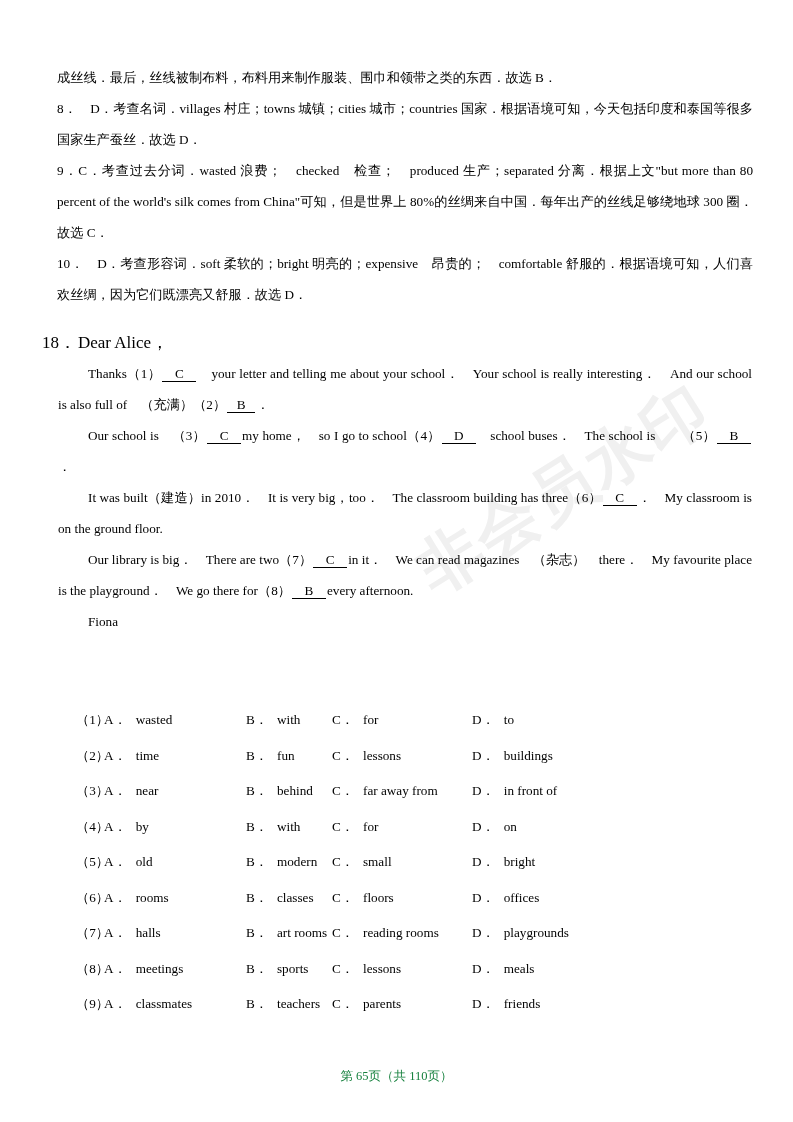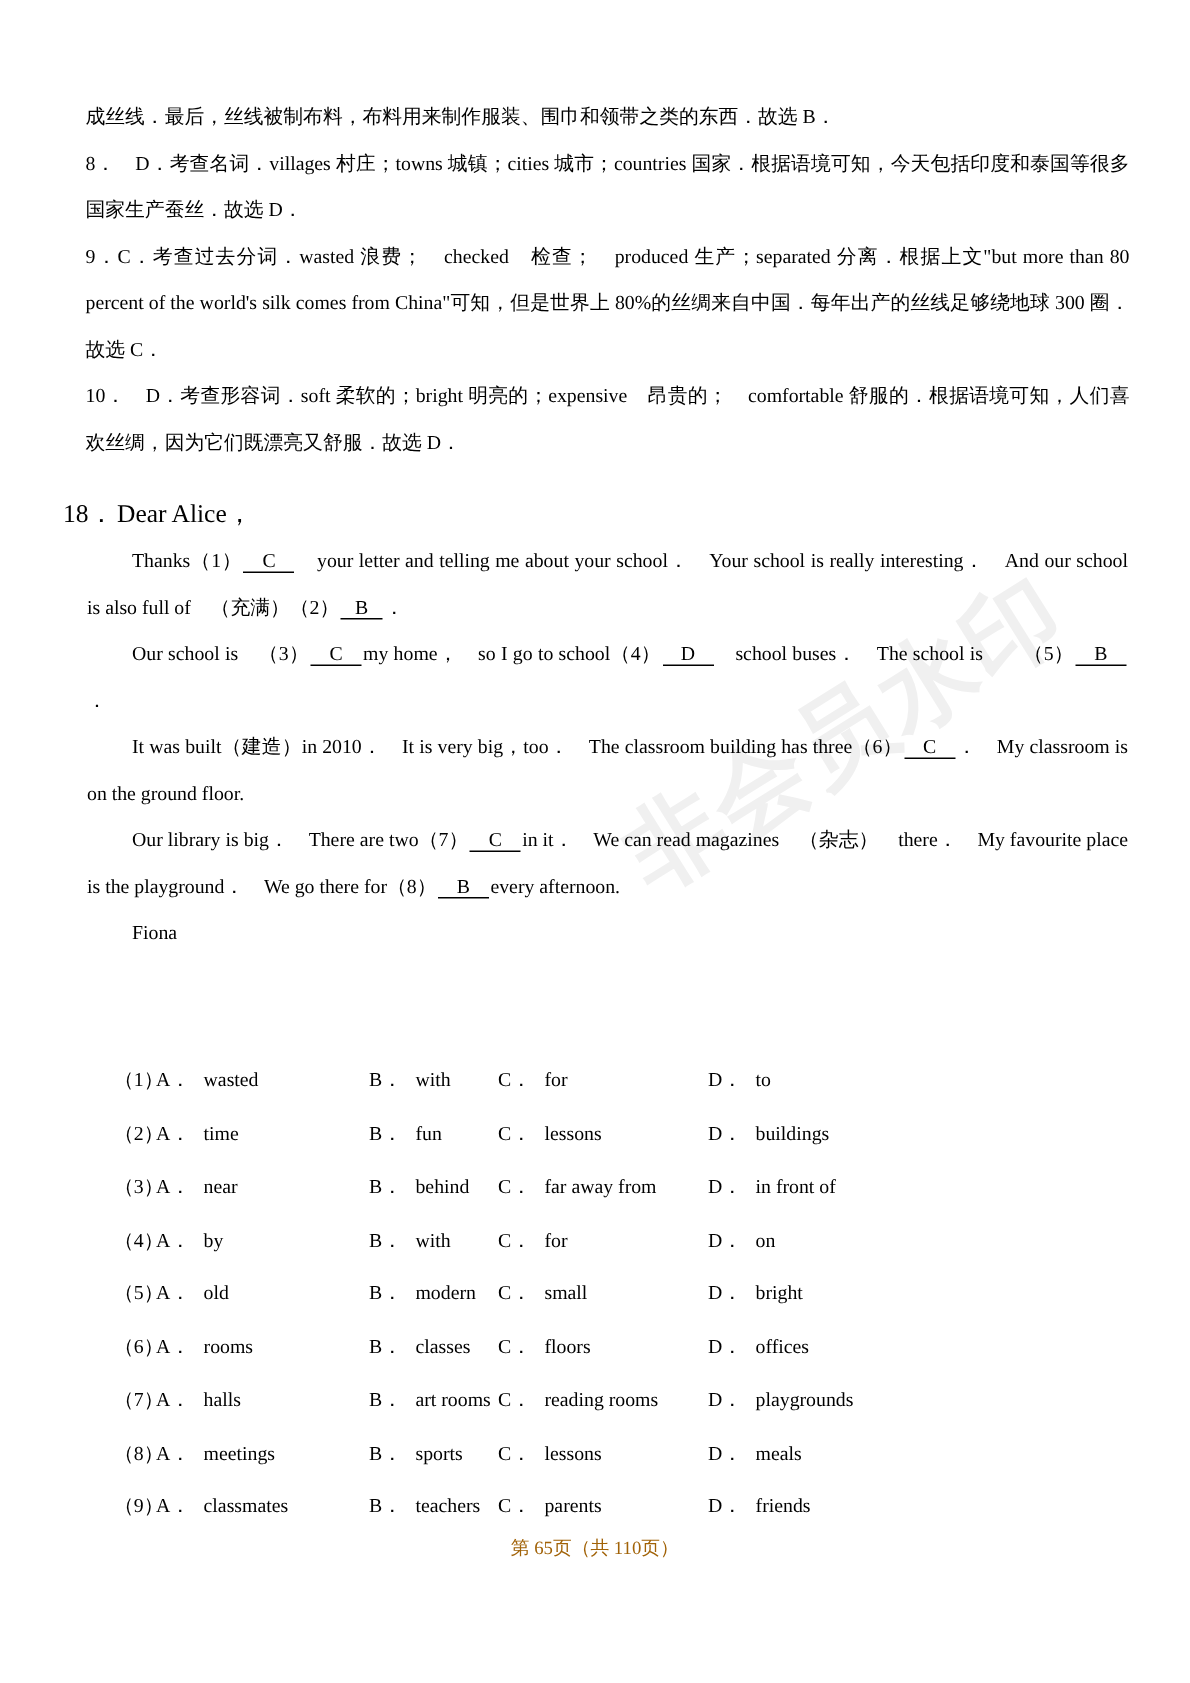--- a/index.html
+++ b/index.html
@@ -135,26 +135,26 @@
   .opt-a { position: absolute; left: 28px; }
   .opt-b { position: absolute; left: 170px; }
   .opt-c { position: absolute; left: 256px; text-align: center; }
   .opt-d { position: absolute; left: 396px; }
   .opt-letter { margin-right: 9px; }
 
   
   .footer {
     position: absolute;
     left: 0;
-    top: 1024px;
+    top: 1068px;
     width: 793px;
     text-align: center;
     font-size: 12.5px;
     font-family: "Liberation Serif", "DejaVu Serif", serif;
-    color: #a16207;
+    color: #15803d;
   }
 </style>
 </head>
 <body>
 
 <div id="page">
 
   <div class="watermark">非会员水印</div>
 
   <div class="content">

